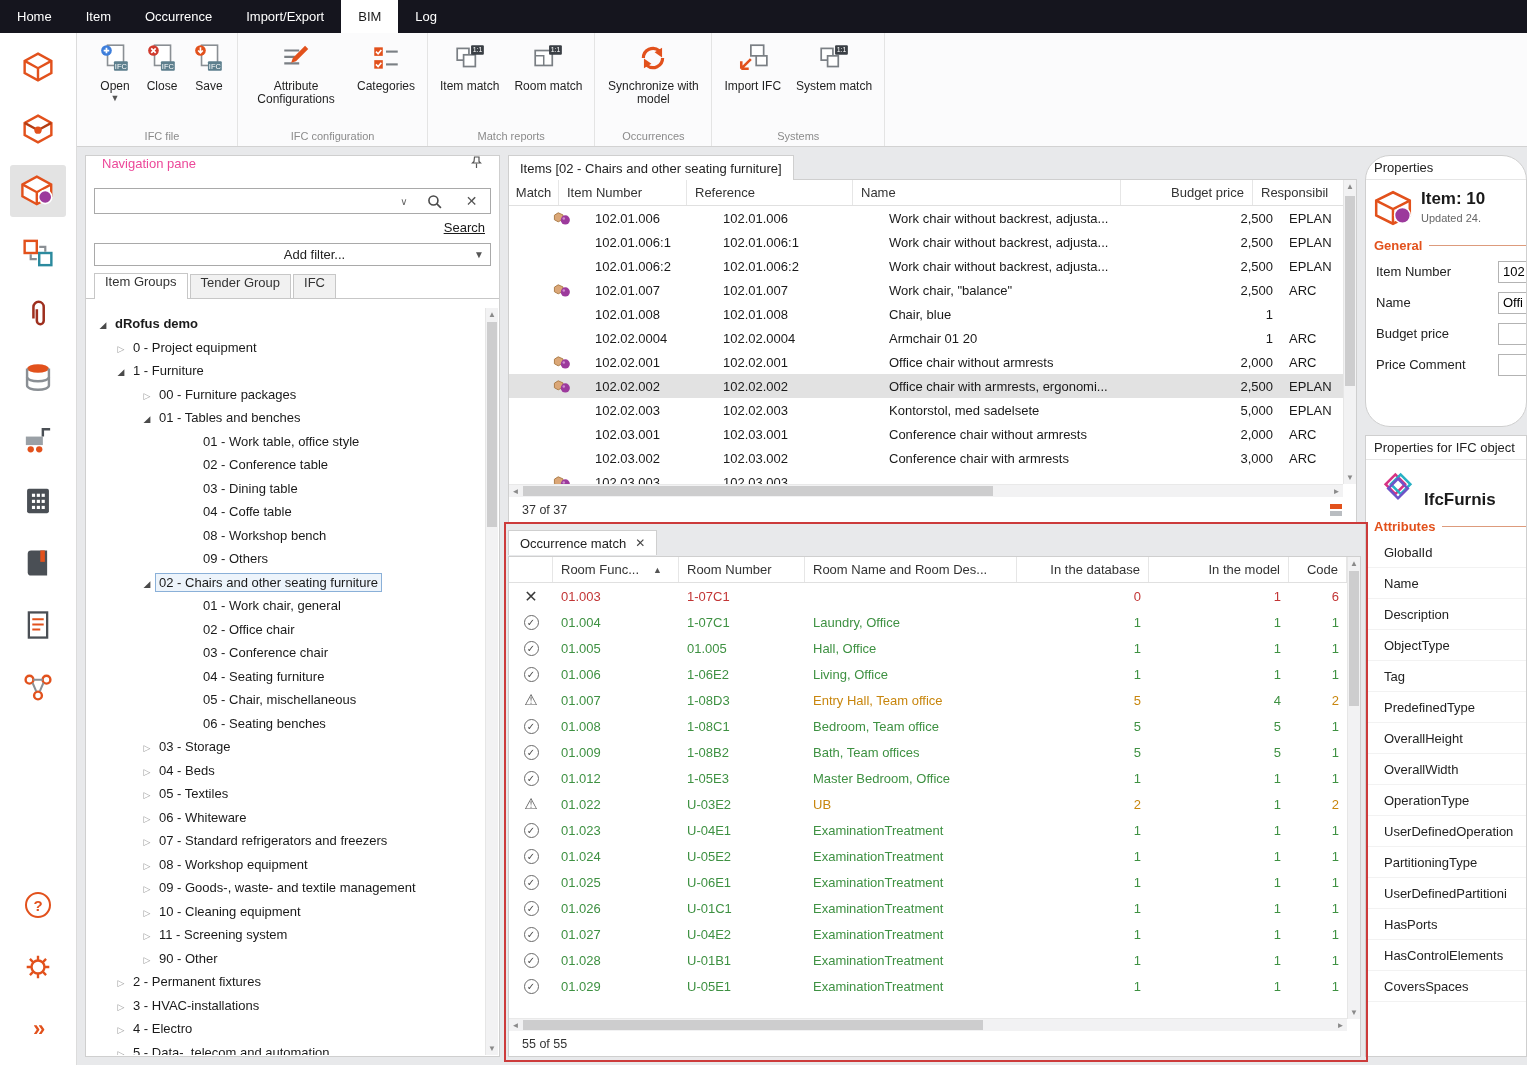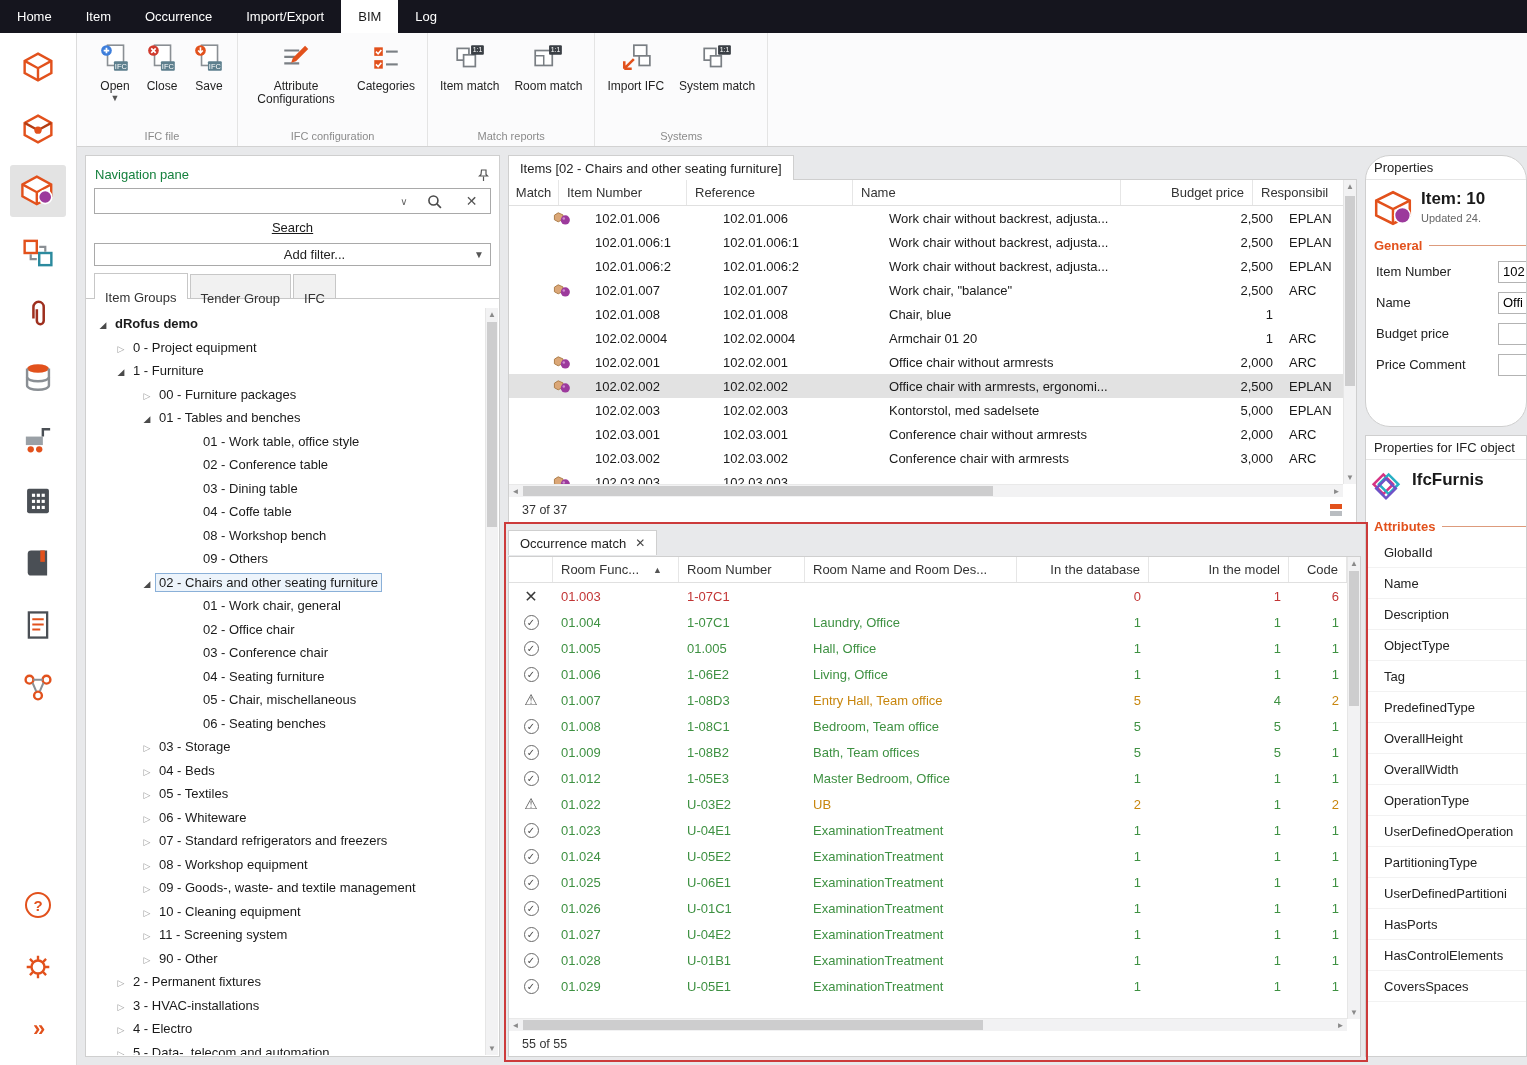--- a/index.html
+++ b/index.html
@@ -38,34 +38,34 @@
            color:#1f1f1f;text-align:center;line-height:13px;border-radius:3px;max-width:104px;cursor:default;}
   .rib-btn .ric{height:36px;display:flex;align-items:center;justify-content:center;margin-bottom:4px;}
   .rib-caret{color:#555;font-size:9px;margin-top:1px;line-height:8px;}
   .rib-label{height:20px;font-size:11px;color:#8b8b8b;text-align:center;padding-top:4px;}
 
   
   .panel{position:absolute;background:#fff;border:1px solid var(--border);}
 
   
   .nav-pane{left:85px;top:155px;width:415px;height:902px;}
-  .nav-header{height:26px;display:flex;align-items:flex-end;padding:0 9px;font-size:13px;color:#15803d;}
+  .nav-header{height:26px;display:flex;align-items:flex-start;padding:0 16px;font-size:13px;color:#ec4899;}
   .nav-header .pin{margin-left:auto;display:flex;}
   .search-wrap{margin:6px 8px 0;border:1px solid #a9a9a9;height:26px;display:flex;align-items:center;background:#fff;}
   .search-input{flex:1;border:none;outline:none;height:100%;padding:0 6px;font-size:13px;min-width:0;}
   .search-chev{width:24px;color:#666;text-align:center;font-size:10px;}
   .sbtn{width:37px;height:100%;display:flex;align-items:center;justify-content:center;}
   .sbtn.x{color:#555;font-size:14px;}
-  .search-link-row{text-align:center;padding:4px 14px 2px;text-decoration:underline;}
+  .search-link-row{text-align:right;padding:4px 14px 2px;text-decoration:underline;}
   .search-link{color:#1a1a1a;text-decoration:underline;font-size:13px;cursor:default;}
   .add-filter{margin:5px 8px 6px;border:1px solid #a9a9a9;height:23px;display:flex;align-items:center;
               font-size:13px;color:#222;background:#fff;position:relative;justify-content:center;padding-left:44px;}
   .add-filter .dd{position:absolute;right:6px;color:#555;font-size:10px;}
   .nav-tabs{display:flex;padding:3px 8px 0;gap:2px;border-bottom:1px solid #c7c7c7;height:27px;align-items:flex-end;}
-  .nav-tab{padding:16px 10px 4px;font-size:13px;border:1px solid #c7c7c7;border-bottom:none;
+  .nav-tab{padding:0 10px 4px;font-size:13px;border:1px solid #c7c7c7;border-bottom:none;
            background:#f1f1f1;color:#333;height:24px;}
   .nav-tab.active{background:#fff;height:26px;margin-bottom:-1px;z-index:2;position:relative;}
   .tree{position:absolute;top:152px;bottom:1px;left:1px;right:14px;overflow:hidden;padding-top:4px;}
   .tree-row{height:23.5px;display:flex;align-items:center;font-size:13px;color:#1a1a1a;white-space:nowrap;}
   .tree-row .tw{width:16px;min-width:16px;text-align:center;}
   .tree-row.open .tw::before{content:"◢";color:#4a4a4a;font-size:9px;}
   .tree-row.closed .tw::before{content:"▷";color:#9a9a9a;font-size:9px;}
   .tree-row.bold .tl{font-weight:bold;}
   .tl{padding:1px 3px;border:1px solid transparent;overflow:hidden;text-overflow:ellipsis;}
   .tree-row.selected .tl{background:#edf4fb;border:1px solid #8ab0d8;}
@@ -144,21 +144,21 @@
   .prop-title-row{display:flex;align-items:flex-start;padding:9px 6px 4px;gap:7px;white-space:nowrap;}
   .prop-title{font-size:17px;font-weight:bold;}
   .prop-updated{font-size:11px;color:#666;margin-top:3px;}
   .sec{display:flex;align-items:center;gap:7px;padding:3px 0 3px 8px;color:var(--orange);
        font-weight:bold;font-size:13px;white-space:nowrap;}
   .sec::after{content:"";flex:1;height:1px;background:#dd9b7c;min-width:20px;}
   .pf-row{display:flex;align-items:center;height:31px;padding-left:10px;font-size:13px;color:#222;white-space:nowrap;}
   .pf-label{width:122px;min-width:122px;}
   .pf-row input{width:95px;height:22px;border:1px solid #b3b3b3;font-size:13px;padding:0 4px;
                 font-family:"Liberation Sans",sans-serif;}
-  .ifc-title-row{display:flex;align-items:flex-start;padding:10px 2px 6px;gap:8px;white-space:nowrap;}
+  .ifc-title-row{display:flex;align-items:flex-end;padding:10px 14px 6px;gap:8px;white-space:nowrap;}
   .ifc-title{font-size:17px;font-weight:bold;}
   .attr-row{height:31px;display:flex;align-items:center;padding-left:18px;font-size:13px;color:#222;
             border-bottom:1px solid #f2f2f2;white-space:nowrap;}
 </style>
 </head>
 <body>
 
 <div class="menubar">
   <div class="menu-item">Home</div>
   <div class="menu-item">Item</div>
@@ -360,20 +360,36 @@
               <rect x="16" y="3" width="12" height="9" rx="1" fill="#3a3f45"></rect>
               <text x="22" y="9.8" font-size="6.5" fill="#fff" text-anchor="middle">1:1</text>
             </svg>
         </span>
         <span>Room match</span>
       </div>
     </div>
     <div class="rib-label">Match reports</div>
   </div>
 
+  <div class="rib-group">
+    <div class="rib-row">
+      <div class="rib-btn">
+        <span class="ric">
+          <svg width="32" height="32" viewBox="0 0 30 30">
+              <path d="M24 15a9 9 0 0 1-14.8 6.9" fill="none" stroke="#e2511c" stroke-width="3"></path>
+              <polygon points="6.5,24.5 6.5,15.5 13.5,20.5" fill="#e2511c"></polygon>
+              <path d="M6 15a9 9 0 0 1 14.8-6.9" fill="none" stroke="#e2511c" stroke-width="3"></path>
+              <polygon points="23.5,5.5 23.5,14.5 16.5,9.5" fill="#e2511c"></polygon>
+            </svg>
+        </span>
+        <span>Synchronize with model</span>
+      </div>
+    </div>
+    <div class="rib-label">Occurrences</div>
+  </div>
 
   <div class="rib-group">
     <div class="rib-row">
       <div class="rib-btn">
         <span class="ric">
           <svg width="32" height="32" viewBox="0 0 30 30">
               <rect x="13" y="3" width="12" height="10" fill="#fff" stroke="#7a7f84" stroke-width="1.6"></rect>
               <rect x="18" y="13" width="10" height="9" fill="#fff" stroke="#7a7f84" stroke-width="1.6"></rect>
               <path d="M13 16 4 25M4 25v-7M4 25h7" stroke="#e2511c" stroke-width="2.4" fill="none"></path>
             </svg>

